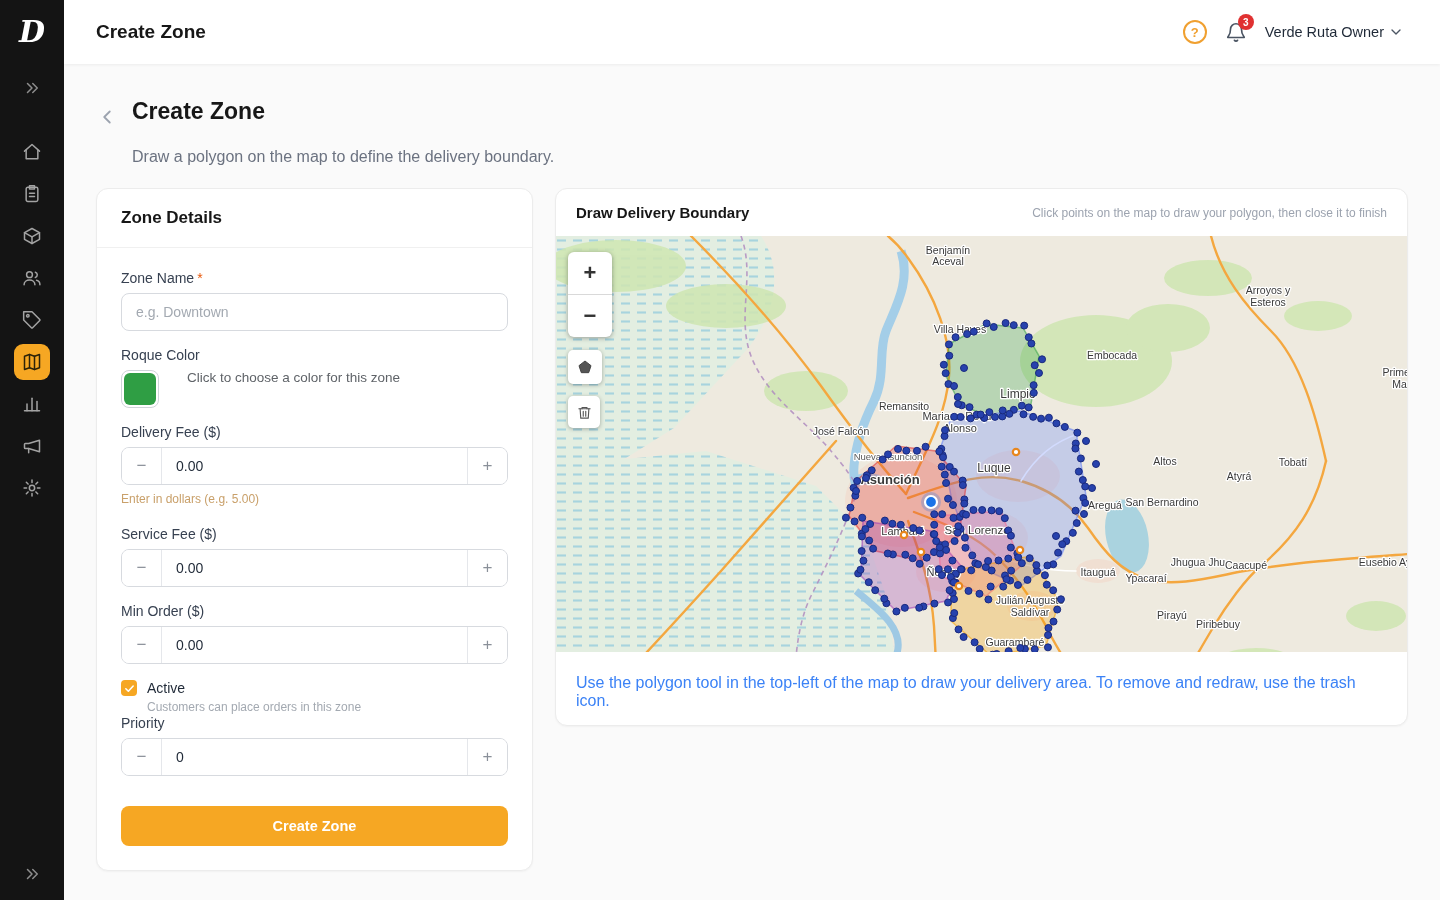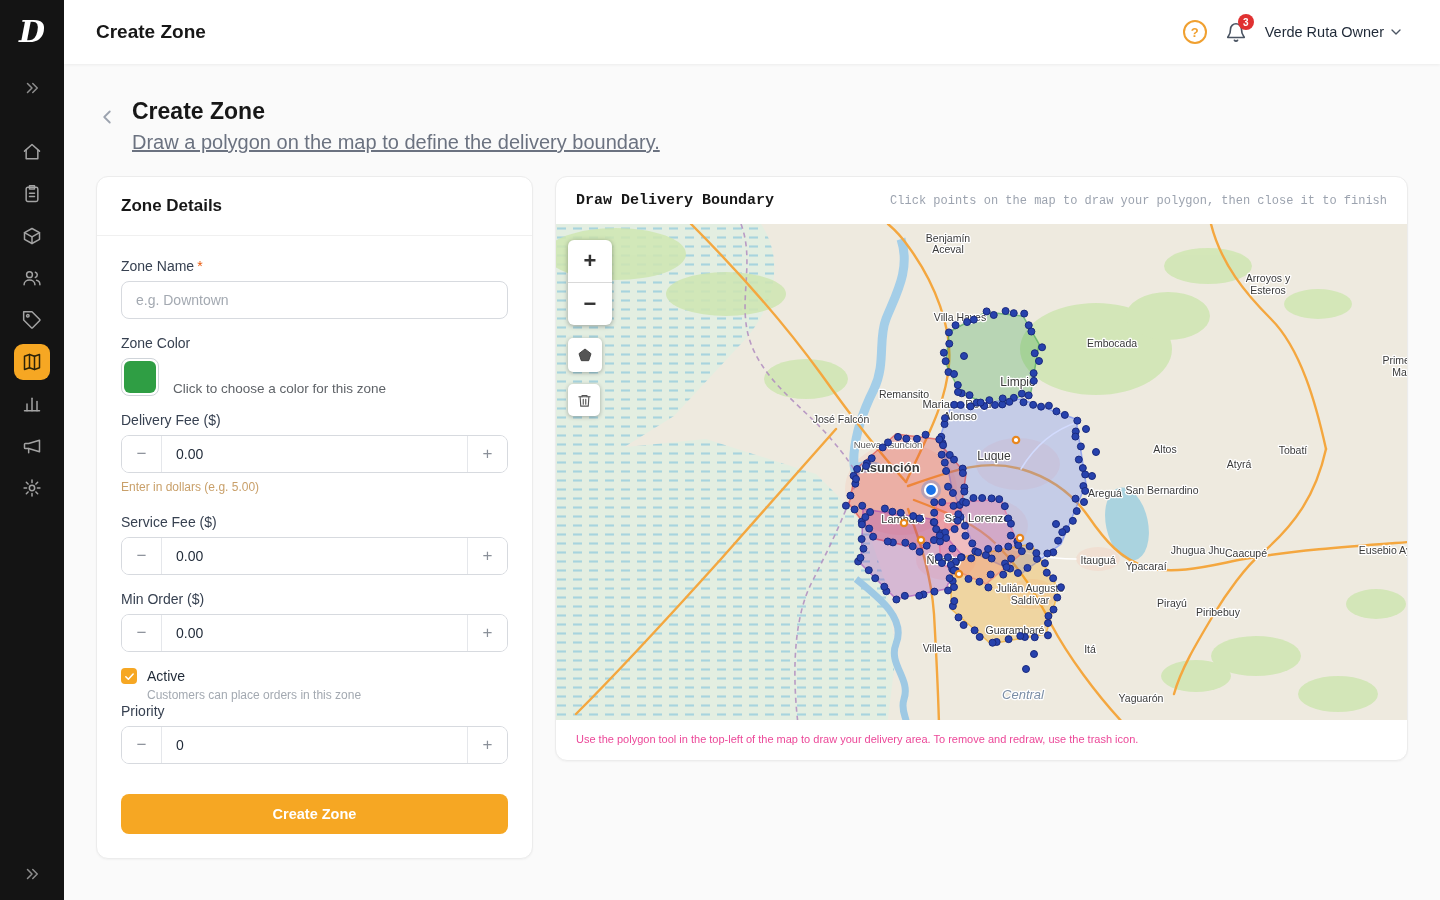--- a/index.html
+++ b/index.html
@@ -35,39 +35,39 @@
     border-radius:9px; color:#fff; font-size:10px; font-weight:700; display:flex; align-items:center;
     justify-content:center; padding:0 4px; }
   .user-wrap { display:flex; align-items:center; gap:4px; cursor:pointer; }
   .user-name { font-size:14.5px; color:#1f2937; }
 
   
   .main { position:absolute; left:64px; top:64px; right:0; bottom:0; overflow:hidden; }
   .page-head { display:flex; align-items:flex-start; gap:14px; padding:34px 32px 0 32px; }
   .back-btn { margin-top:8px; cursor:pointer; display:flex; }
   .page-title { font-size:23px; font-weight:700; color:#171717; }
-  .page-sub { font-size:20px; color:#6b7280; margin-top:6px;text-decoration:underline; }
+  .page-sub { font-size:16px; color:#6b7280; margin-top:23px; }
   .content { display:flex; align-items:flex-start; gap:22px; padding:22px 32px 0 32px; }
 
   .card { background:#fff; border:1px solid #ececec; border-radius:12px;
     box-shadow:0 1px 2px rgba(0,0,0,.04); }
 
   
   .form-card { width:437px; flex:none; }
   .card-head { padding:19px 24px; border-bottom:1px solid #f0f0f0; font-size:17px;
     font-weight:700; color:#171717; }
   .form-body { padding:22px 24px 24px 24px; }
   .fgroup { margin-bottom:16px; }
   .flabel { font-size:14px; font-weight:500; color:#374151; margin-bottom:7px; display:block; }
   .req { color:#e8590c; margin-left:3px; }
   .text-input { width:100%; height:38px; border:1px solid #d7dadf; border-radius:8px;
     padding:0 14px; font-size:14px; color:#1f2937; outline:none;
     font-family:"Liberation Sans", sans-serif; }
   .text-input::placeholder { color:#a3a9b1; }
-  .color-row { display:flex; align-items:flex-end; gap:14px; }
+  .color-row { display:flex; align-items:flex-start; gap:28px; }
   .swatch-btn { width:38px; height:38px; border:1px solid #cfd4d9; border-radius:8px;
     padding:2px; cursor:pointer; background:#fff; }
   .swatch-inner { width:100%; height:100%; border-radius:6px; }
   .color-hint { font-size:13.5px; color:#5f6368; }
   .stepper { display:flex; align-items:stretch; height:38px; border:1px solid #d7dadf;
     border-radius:8px; overflow:hidden; background:#fff; }
   .step-btn { width:40px; display:flex; align-items:center; justify-content:center;
     font-size:17px; color:#8a9099; cursor:pointer; background:#fff; border:none;
     font-family:"Liberation Sans", sans-serif; }
   .step-btn.minus { border-right:1px solid #e5e7eb; }
@@ -82,36 +82,36 @@
     align-items:center; justify-content:center; cursor:pointer; flex:none; }
   .active-label { font-size:14px; color:#1f2937; }
   .active-hint { font-size:12px; color:#a3a9b1; margin:4px 0 0 26px; }
   .submit-btn { width:100%; height:40px; border:none; border-radius:8px; background:#f6a723;
     color:#fff; font-size:14.5px; font-weight:700; cursor:pointer; margin-top:6px;
     font-family:"Liberation Sans", sans-serif; }
 
   
   .map-card { flex:1; overflow:hidden; }
   .map-card-head { display:flex; align-items:center; justify-content:space-between;
-    padding:15px 20px;font-family:Liberation Mono, monospace; }
+    padding:15px 20px; }
   .map-card-title { font-size:15px; font-weight:700; color:#171717; }
   .map-card-hint { font-size:12px; color:#9ca3af; }
-  .map-box { position:relative; width:100%; height:496px; background:#737373; overflow:hidden; }
+  .map-box { position:relative; width:100%; height:416px; background:#737373; overflow:hidden; }
   .map-box svg.basemap { position:absolute; inset:0; display:block; }
   .zoom-ctl { position:absolute; left:12px; top:16px; width:44px; background:#fff;
     border-radius:6px; box-shadow:0 1px 5px rgba(0,0,0,.35); overflow:hidden; z-index:5; }
   .zoom-btn { height:42px; display:flex; align-items:center; justify-content:center;
     font-size:22px; font-weight:700; color:#333; cursor:pointer; }
   .zoom-div { height:1px; background:#d9d9d9; }
   .tool-btn { position:absolute; left:12px; width:34px; height:34px; background:#fff;
     border-radius:5px; box-shadow:0 1px 4px rgba(0,0,0,.3); display:flex; align-items:center;
     justify-content:center; cursor:pointer; z-index:5; }
   .tool-btn.polygon { top:114px; }
   .tool-btn.trash { top:160px; width:32px; height:32px; }
-  .map-footnote { padding:13px 20px 15px 20px; font-size:11px; color:#ec4899; }
+  .map-footnote { padding:22px 20px 15px 20px; font-size:16px; color:#3b82f6; }
 </style>
 </head>
 <body>
 
 <aside class="sidebar">
   <div class="logo-box">
     <span class="logo-glyph">D</span>
   </div>
   <div class="collapse-btn">
     <svg width="18" height="18" viewBox="0 0 24 24" fill="none" stroke="#8d8d8d" stroke-width="2" stroke-linecap="round" stroke-linejoin="round">
@@ -232,21 +232,21 @@
       <div class="form-body">
 
         <div class="fgroup">
           <label class="flabel">
             <span>Zone Name</span><span class="req">*</span>
           </label>
           <input class="text-input" type="text" placeholder="e.g. Downtown" value="" style="">
         </div>
 
         <div class="fgroup">
-          <label class="flabel">Zone Color</label>
+          <label class="flabel">Roque Color</label>
           <div class="color-row">
             <button class="swatch-btn">
               <div class="swatch-inner" style="background: rgb(47, 158, 68);"></div>
             </button>
             <span class="color-hint">Click to choose a color for this zone</span>
           </div>
         </div>
 
         <div class="fgroup" style="margin-bottom:20px;">
           <label class="flabel">Delivery Fee ($)</label>

